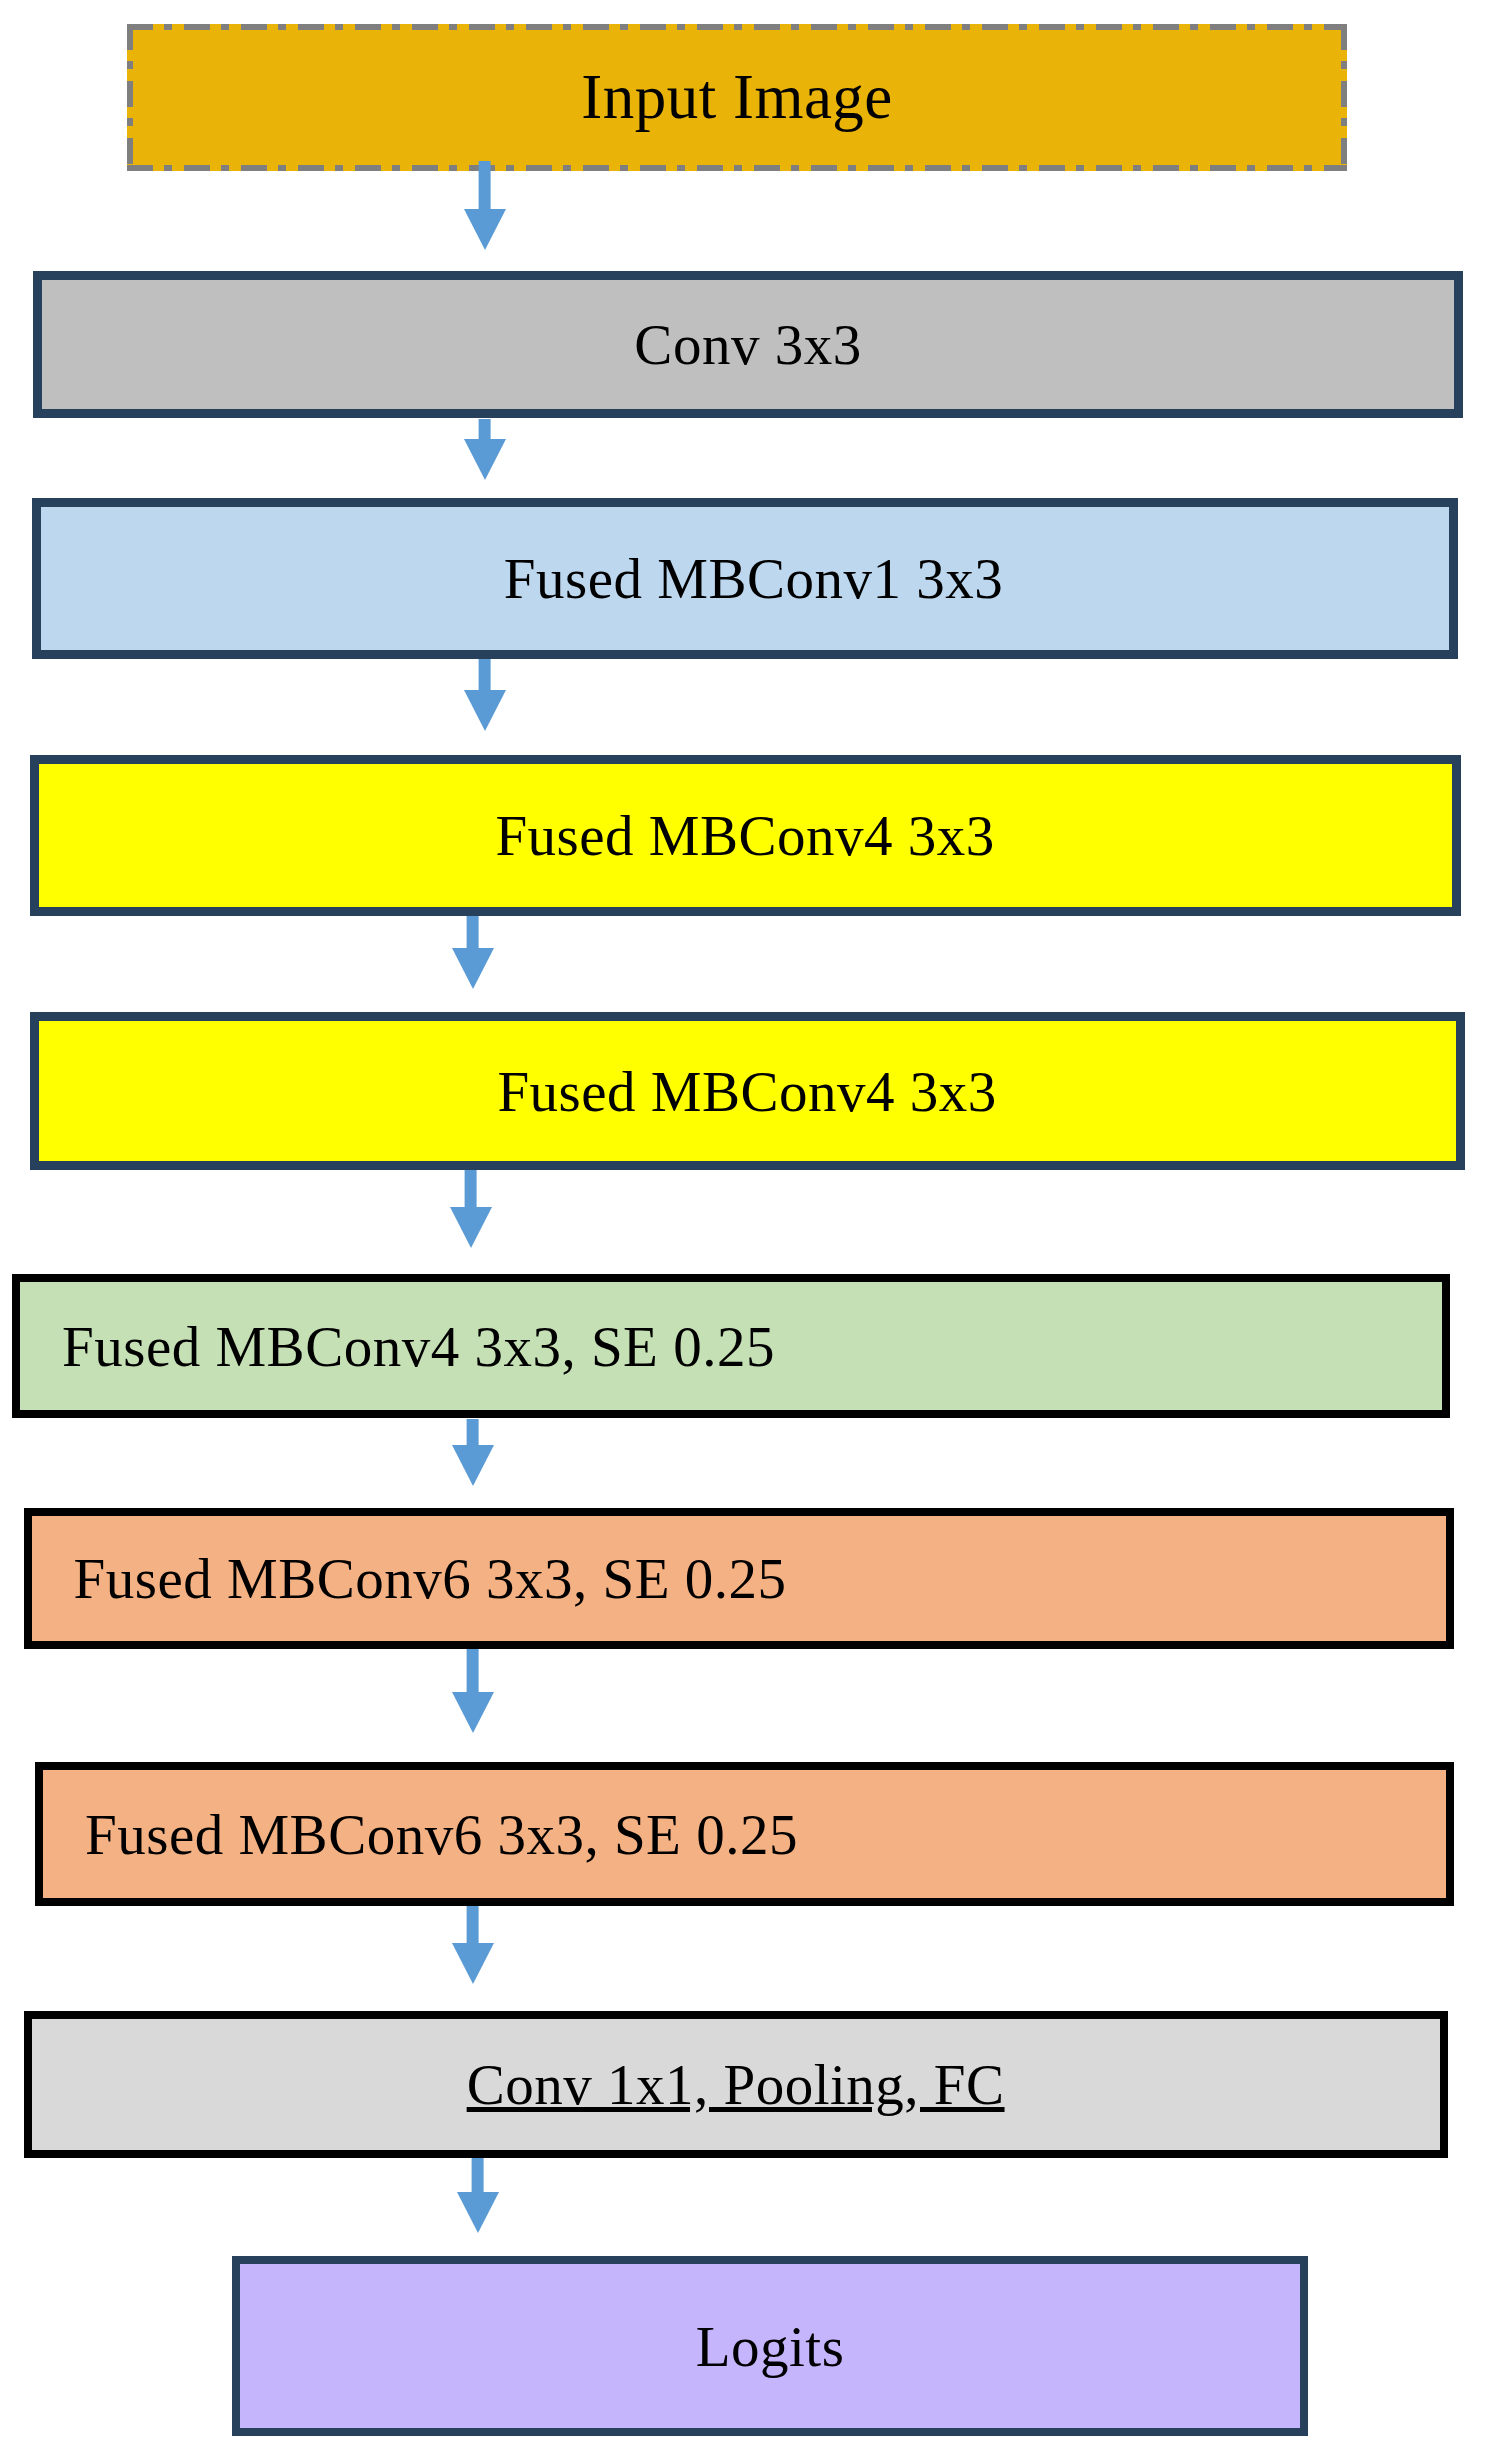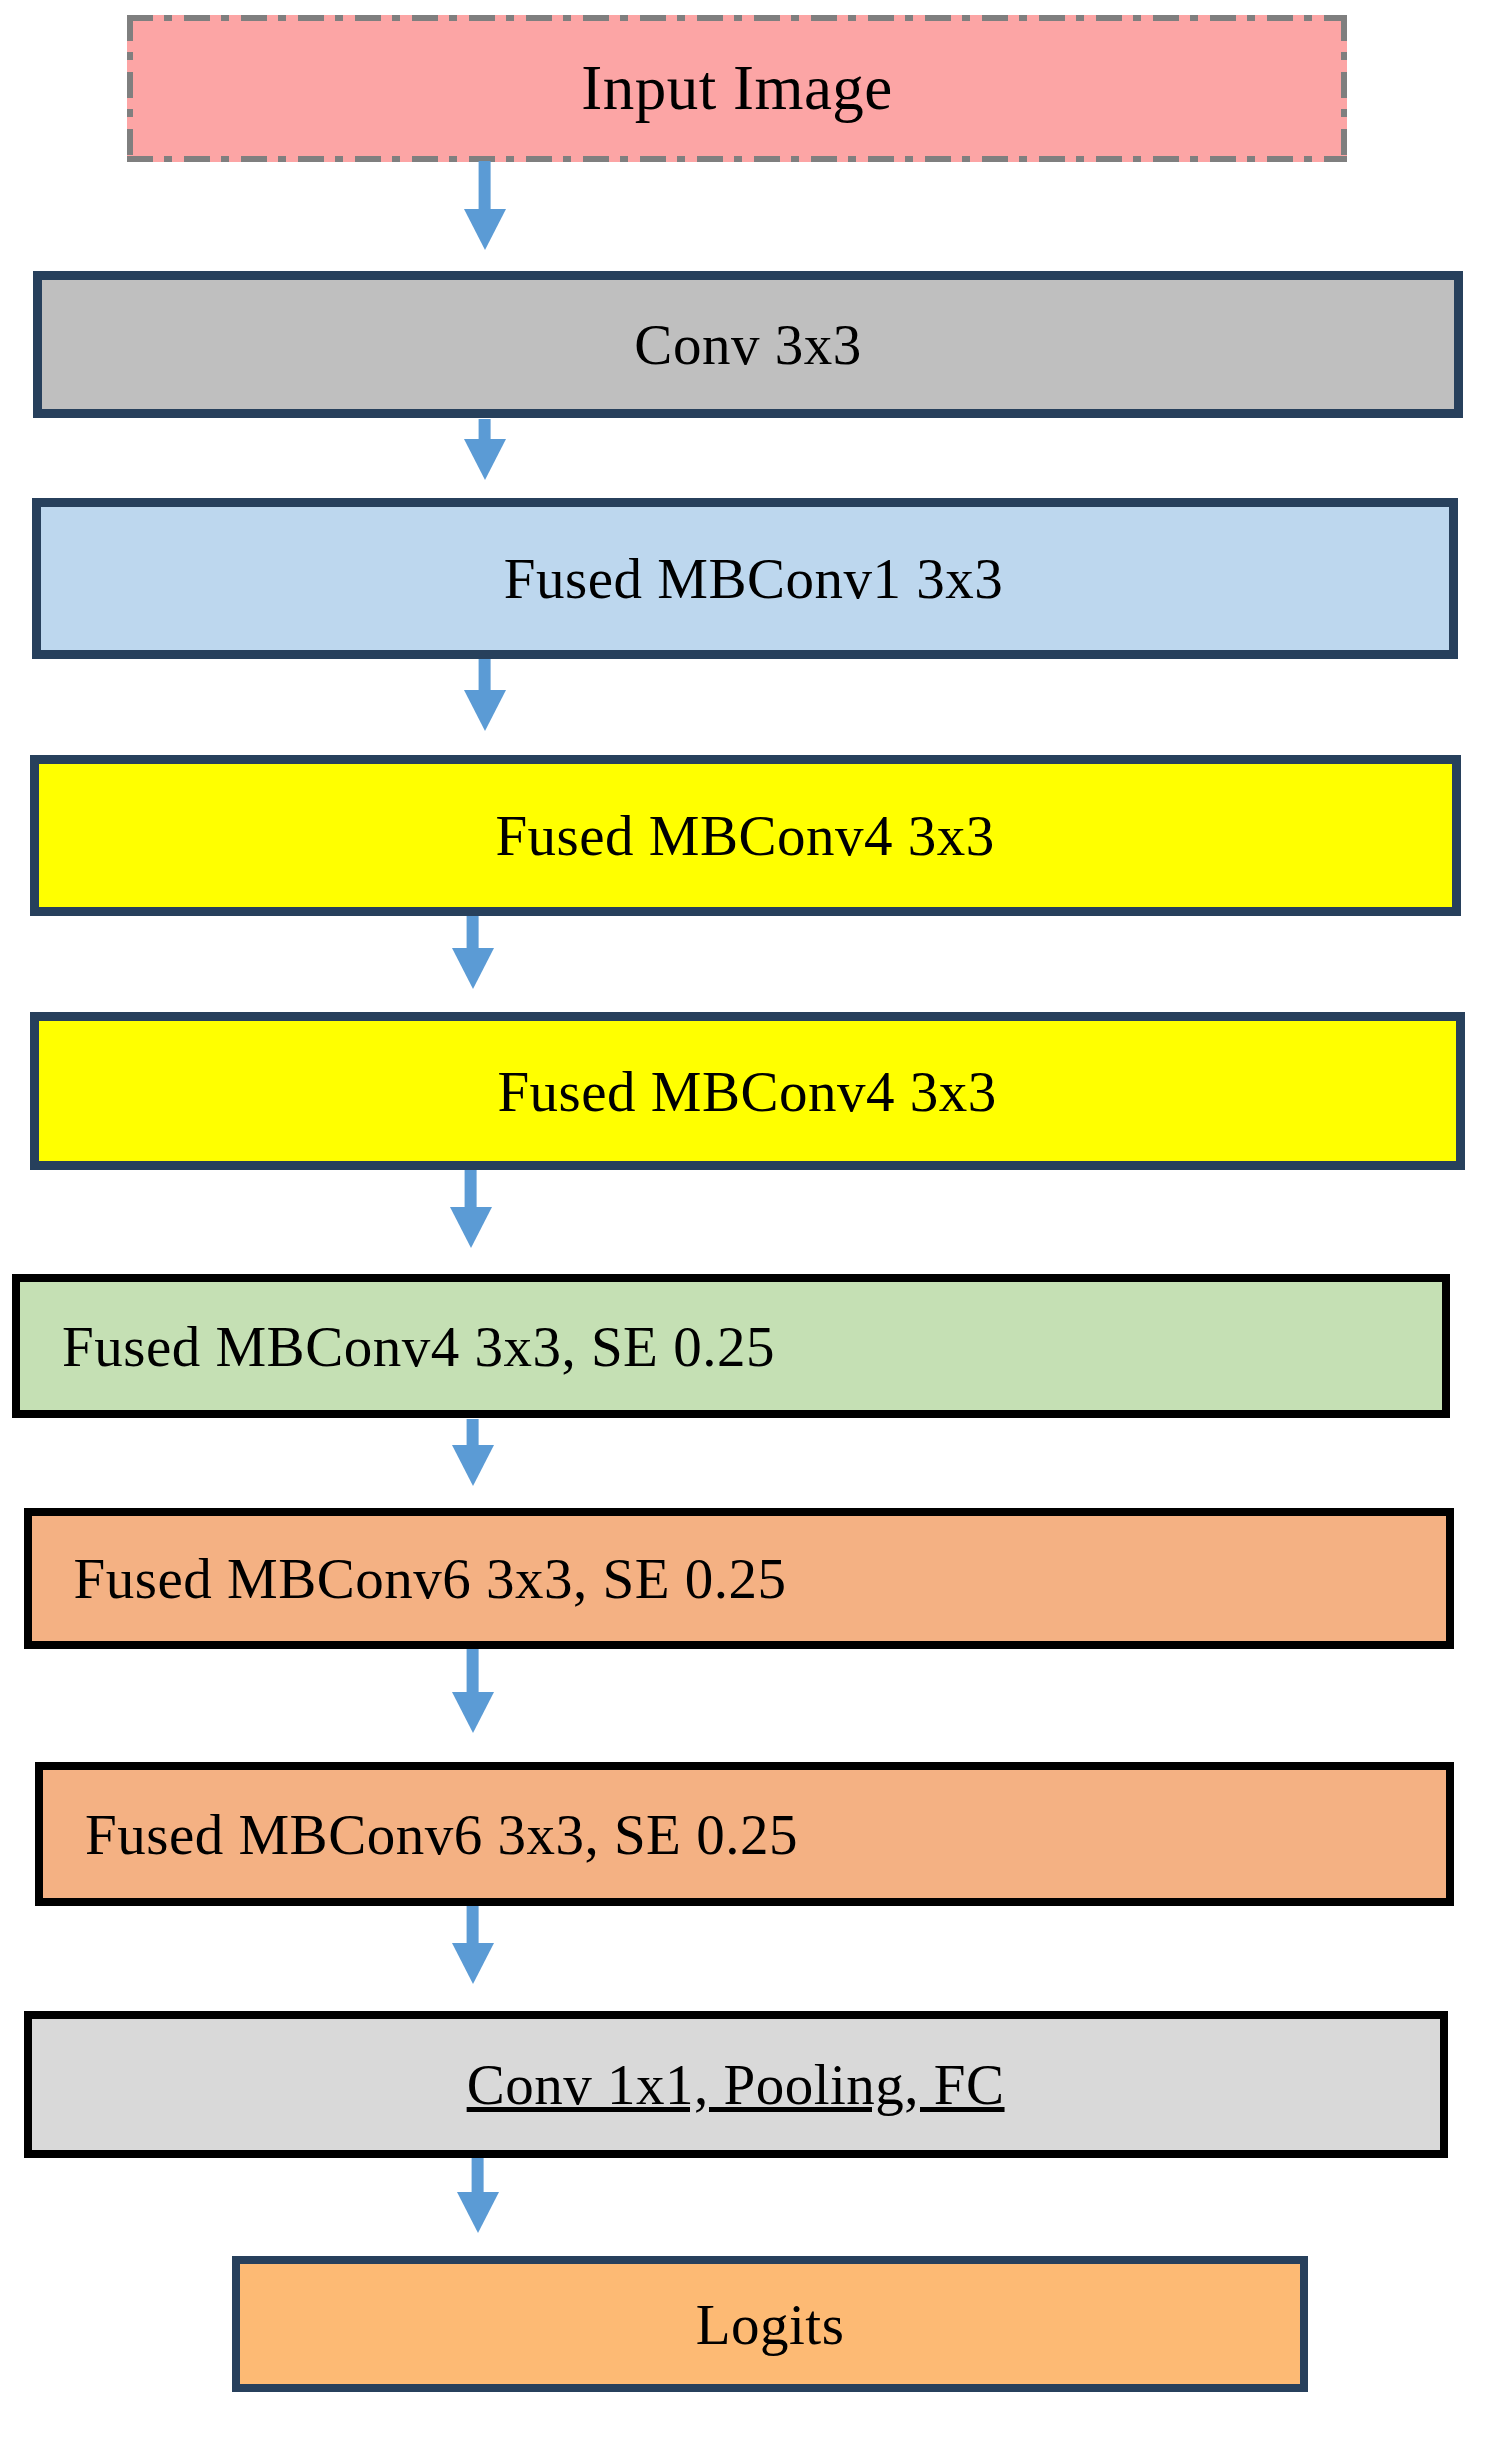--- a/index.html
+++ b/index.html
@@ -105,21 +105,21 @@
     border-left: 21.7px solid transparent;
     border-right: 21.7px solid transparent;
     border-top: 41px solid #5b9bd5;
   }
 </style>
 </head>
 <body>
 
 <div id="diagram">
 
-  <div class="node node-input" style="left: 127px; top: 15px; width: 1220px; height: 147px; border: none; background: #fca5a5;">
+  <div class="node node-input" style="left: 127px; top: 24px; width: 1220px; height: 147px; border: none; background: #eab308;">
     <div class="dd-top"></div>
     <div class="dd-bottom"></div>
     <div class="dd-left"></div>
     <div class="dd-right"></div>
     <span class="label" style="font-size:63px;">Input Image</span>
   </div>
 
   <div class="arrow" style="left: 484px; top: 161px; width: 1px; height: 110px;">
     <div class="stem" style="height: 64px;"></div>
     <div class="head" style="top: 48px;"></div>
@@ -190,18 +190,18 @@
 
   <div class="node border-black" style="left: 23.6px; top: 2011px; width: 1424px; height: 147px; background: rgb(217, 217, 217); text-decoration: underline;">
     <span class="label" style="font-size:57px;">Conv 1x1, Pooling, FC</span>
   </div>
 
   <div class="arrow" style="left: 477px; top: 2158px; width: 1px; height: 98px;">
     <div class="stem" style="height: 52px;"></div>
     <div class="head" style="top: 34px;"></div>
   </div>
 
-  <div class="node border-navy-thin" style="left: 232px; top: 2256px; width: 1076px; height: 136px; background: #fdba74;">
+  <div class="node border-navy-thin" style="left: 232px; top: 2256px; width: 1076px; height: 180px; background: #c4b5fd;">
     <span class="label" style="font-size:57px;">Logits</span>
   </div>
 
 </div>
 
 
 </body></html>

